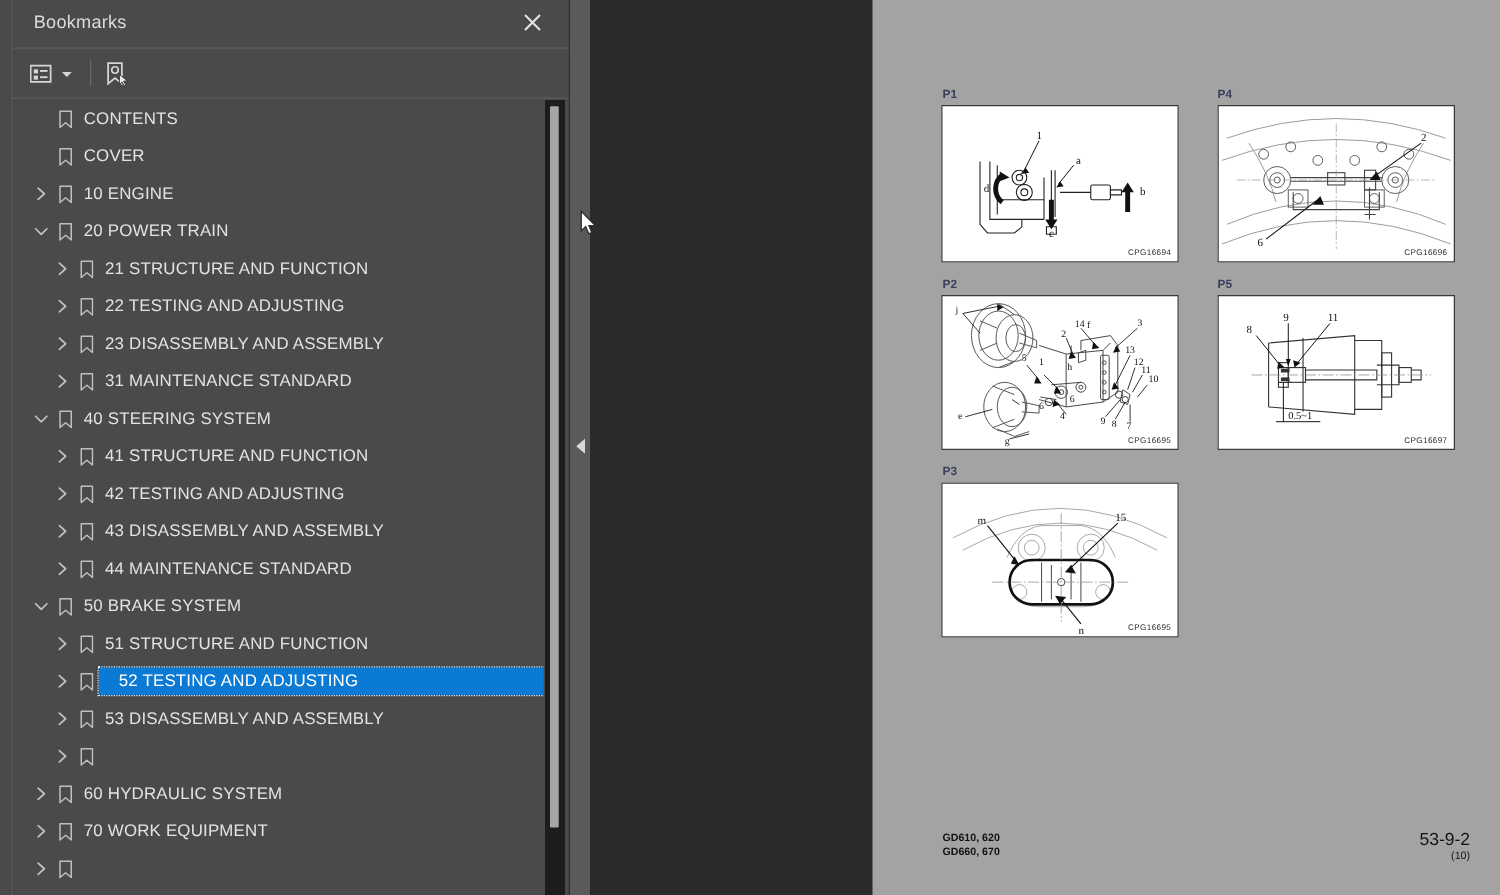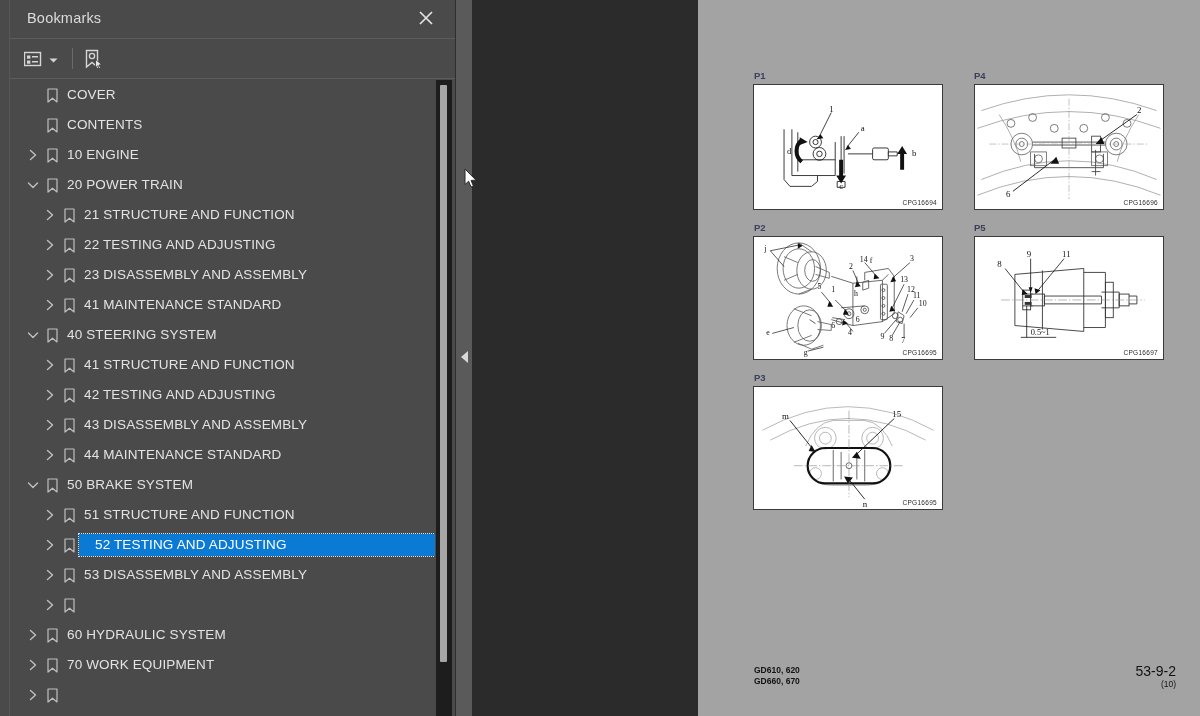--- a/index.html
+++ b/index.html
@@ -205,30 +205,30 @@
     </div>
 
     <div id="tree-scroll">
         <div class="tree-row lvl1">
           <div class="twisty empty"></div>
           <div class="bm-icon">
             <svg width="11" height="15" viewBox="0 0 11 15">
               <path d="M1 1 H10 V14 L5.5 10.2 L1 14 Z" fill="none" stroke="#bfbfbf" stroke-width="1.2" stroke-linejoin="round"></path>
             </svg>
           </div>
-          <div class="tree-label">COVER</div>
+          <div class="tree-label">CONTENTS</div>
         </div>
         <div class="tree-row lvl1">
           <div class="twisty empty"></div>
           <div class="bm-icon">
             <svg width="11" height="15" viewBox="0 0 11 15">
               <path d="M1 1 H10 V14 L5.5 10.2 L1 14 Z" fill="none" stroke="#bfbfbf" stroke-width="1.2" stroke-linejoin="round"></path>
             </svg>
           </div>
-          <div class="tree-label">CONTENTS</div>
+          <div class="tree-label">COVER</div>
         </div>
         <div class="tree-row lvl1">
           <div class="twisty">
             <svg width="10" height="12" viewBox="0 0 10 12">
               <path d="M2.5 1.5 L7.5 6 L2.5 10.5" fill="none" stroke="#c0c0c0" stroke-width="1.4" stroke-linecap="round" stroke-linejoin="round"></path>
             </svg>
           </div>
           <div class="bm-icon">
             <svg width="11" height="15" viewBox="0 0 11 15">
               <path d="M1 1 H10 V14 L5.5 10.2 L1 14 Z" fill="none" stroke="#bfbfbf" stroke-width="1.2" stroke-linejoin="round"></path>
@@ -292,21 +292,21 @@
           <div class="twisty">
             <svg width="10" height="12" viewBox="0 0 10 12">
               <path d="M2.5 1.5 L7.5 6 L2.5 10.5" fill="none" stroke="#c0c0c0" stroke-width="1.4" stroke-linecap="round" stroke-linejoin="round"></path>
             </svg>
           </div>
           <div class="bm-icon">
             <svg width="11" height="15" viewBox="0 0 11 15">
               <path d="M1 1 H10 V14 L5.5 10.2 L1 14 Z" fill="none" stroke="#bfbfbf" stroke-width="1.2" stroke-linejoin="round"></path>
             </svg>
           </div>
-          <div class="tree-label">41 MAINTENANCE STANDARD</div>
+          <div class="tree-label">31 MAINTENANCE STANDARD</div>
         </div>
         <div class="tree-row lvl1">
           <div class="twisty">
             <svg width="12" height="10" viewBox="0 0 12 10">
               <path d="M1.5 3 L6 7.5 L10.5 3" fill="none" stroke="#c0c0c0" stroke-width="1.4" stroke-linecap="round" stroke-linejoin="round"></path>
             </svg>
           </div>
           <div class="bm-icon">
             <svg width="11" height="15" viewBox="0 0 11 15">
               <path d="M1 1 H10 V14 L5.5 10.2 L1 14 Z" fill="none" stroke="#bfbfbf" stroke-width="1.2" stroke-linejoin="round"></path>

